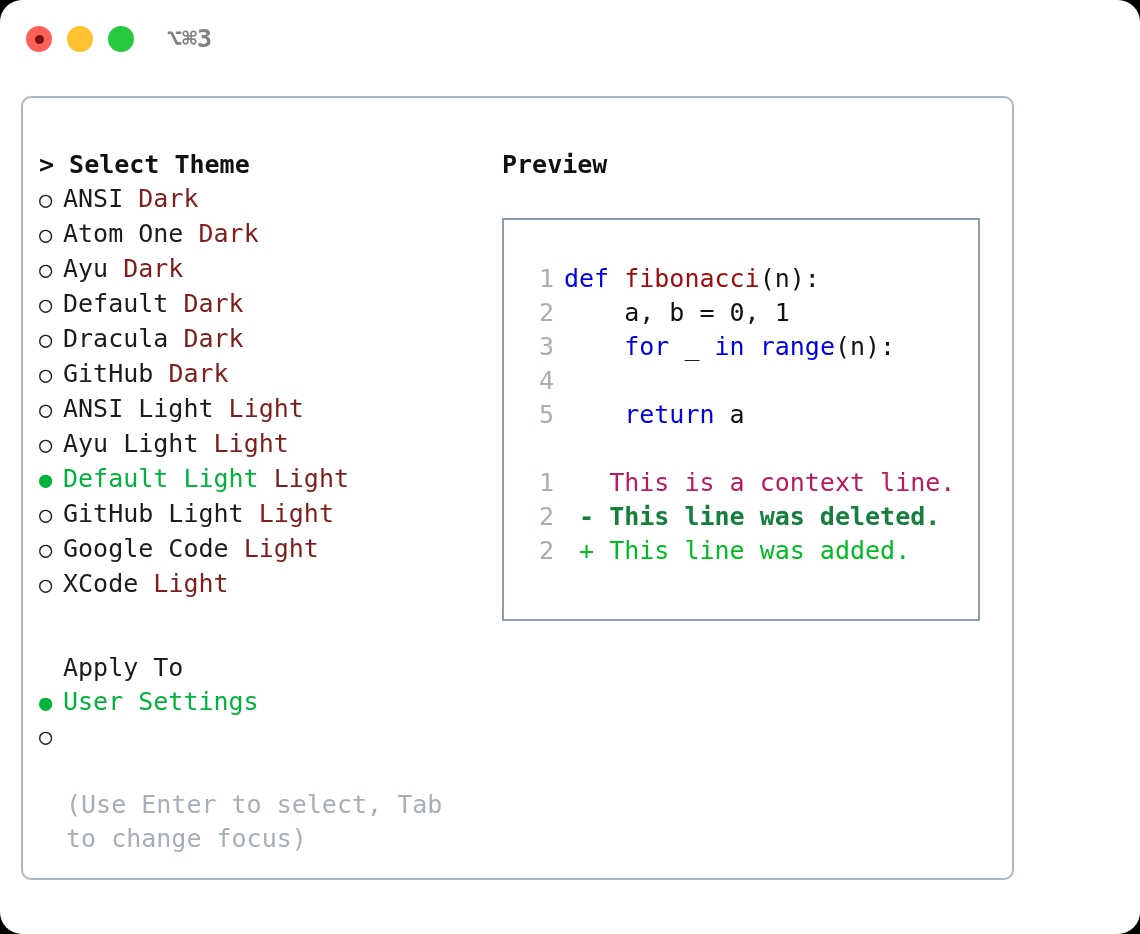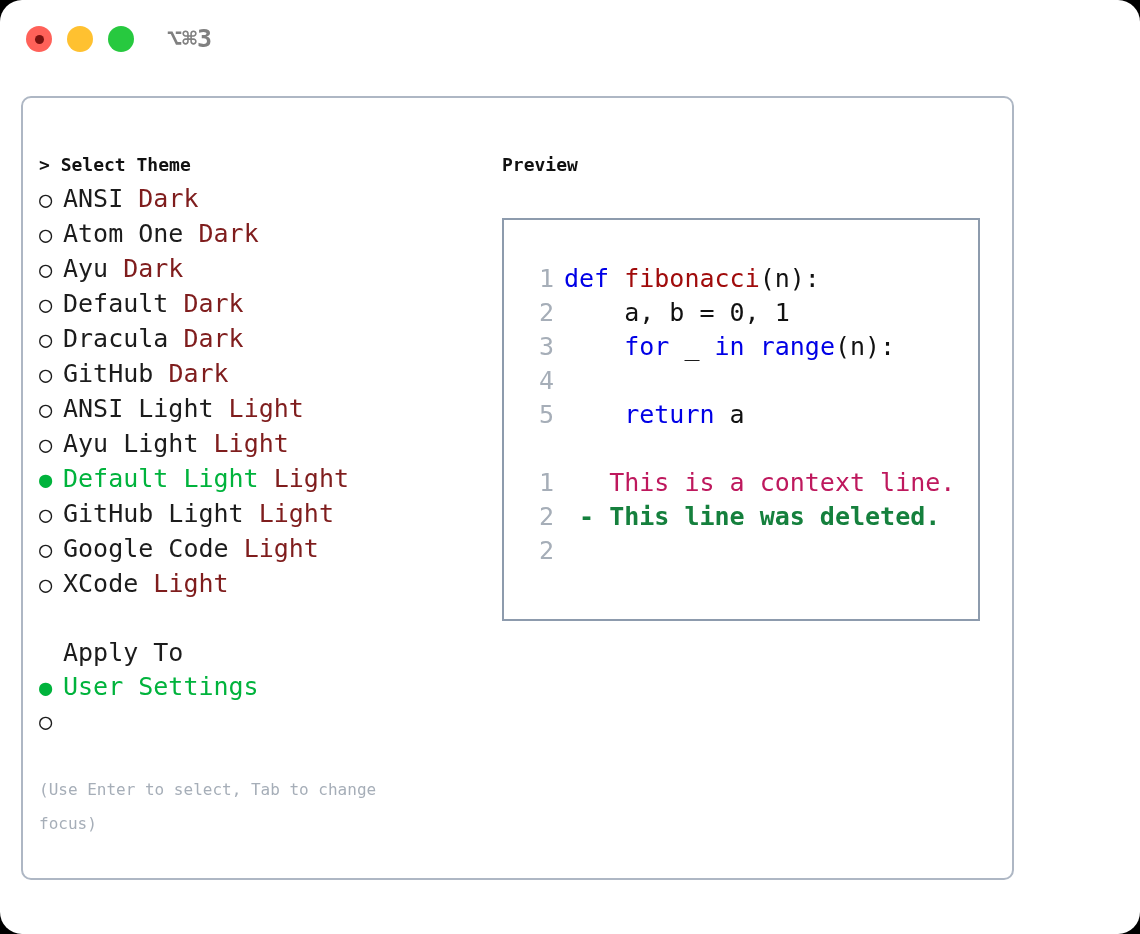--- a/index.html
+++ b/index.html
@@ -88,21 +88,21 @@
     width: 445px;
   }
   .right-col {
     position: absolute;
     left: 479px;
     top: 50px;
     width: 500px;
   }
 
   .section-header {
-    font-size: 18px;
+    font-size: 25px;
     font-weight: bold;
     color: #111111;
     line-height: 34px;
     white-space: pre;
   }
 
   .list { margin-top: 0px; }
 
   .row {
     display: flex;
@@ -121,28 +121,30 @@
   .row-label { color: #1c1c1c; }
   .row.selected .row-label { color: #00b33c; }
   .row-suffix { color: #7f1d1d; }
 
   .group-title {
     font-size: 25px;
     line-height: 34px;
     color: #1c1c1c;
     padding-left: 24px;
     white-space: pre;
+    margin-top: 15px;
   }
 
   .hint {
-    font-size: 16px;
+    font-size: 25px;
     line-height: 34px;
     color: #a6aeb8;
     width: 400px;
     white-space: normal;
+    margin-left: 27px;
   }
 
   .spacer-1 { height: 34px; }
   .spacer-2 { height: 34px; }
 
   
   .preview-box {
     margin-top: 36px;
     width: 478px;
     height: 403px;
@@ -226,19 +228,19 @@
             <div class="code-line"><span class="lineno">1</span><span class="code-text"><span class="tok-kw">def </span><span class="tok-fn">fibonacci</span><span class="tok-pl">(n):</span></span></div>
             <div class="code-line"><span class="lineno">2</span><span class="code-text"><span class="tok-pl">    a, b = 0, 1</span></span></div>
             <div class="code-line"><span class="lineno">3</span><span class="code-text"><span class="tok-pl">    </span><span class="tok-kw">for</span><span class="tok-pl"> _ </span><span class="tok-kw">in</span><span class="tok-pl"> </span><span class="tok-kw">range</span><span class="tok-pl">(n):</span></span></div>
             <div class="code-line"><span class="lineno">4</span></div>
             <div class="code-line"><span class="lineno">5</span><span class="code-text"><span class="tok-pl">    </span><span class="tok-kw">return</span><span class="tok-pl"> a</span></span></div>
           </div>
         <div class="code-gap"></div>
         <div id="diff-block">
             <div class="code-line"><span class="lineno">1</span><span class="code-text"><span class="tok-ctx">   This is a context line.</span></span></div>
             <div class="code-line"><span class="lineno">2</span><span class="code-text"><span class="tok-del"> - This line was deleted.</span></span></div>
-            <div class="code-line"><span class="lineno">2</span></div>
+            <div class="code-line"><span class="lineno">2</span><span class="code-text"><span class="tok-add"> + This line was added.</span></span></div>
           </div>
       </div>
     </div>
 
   </div>
 </div>
 
 </body></html>

